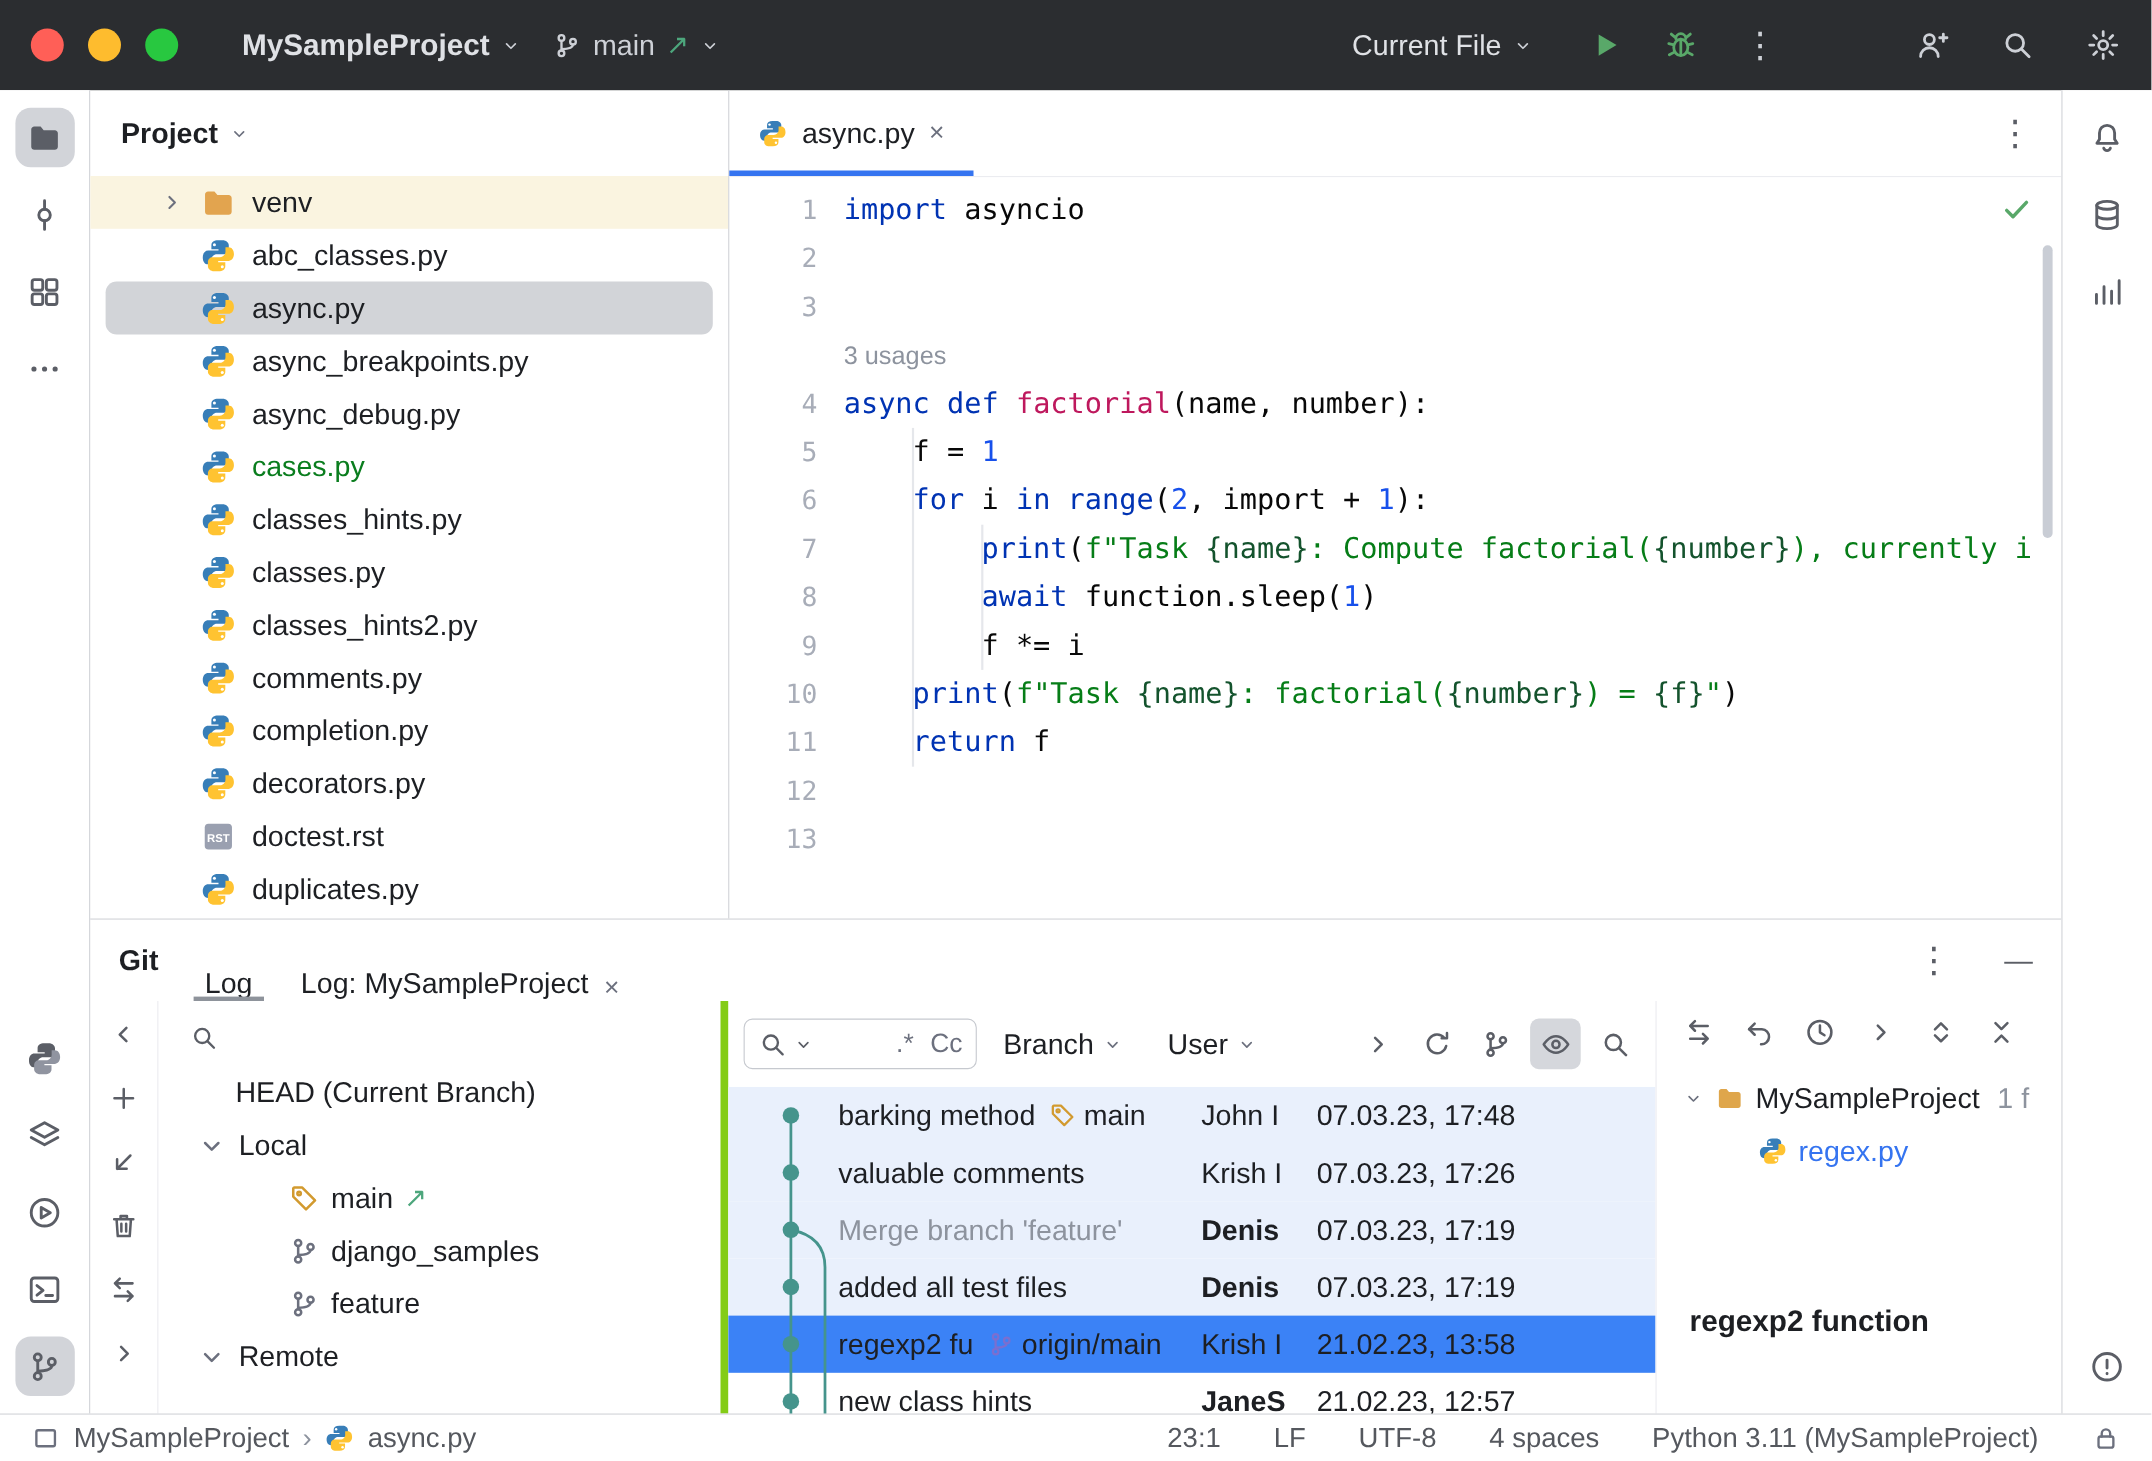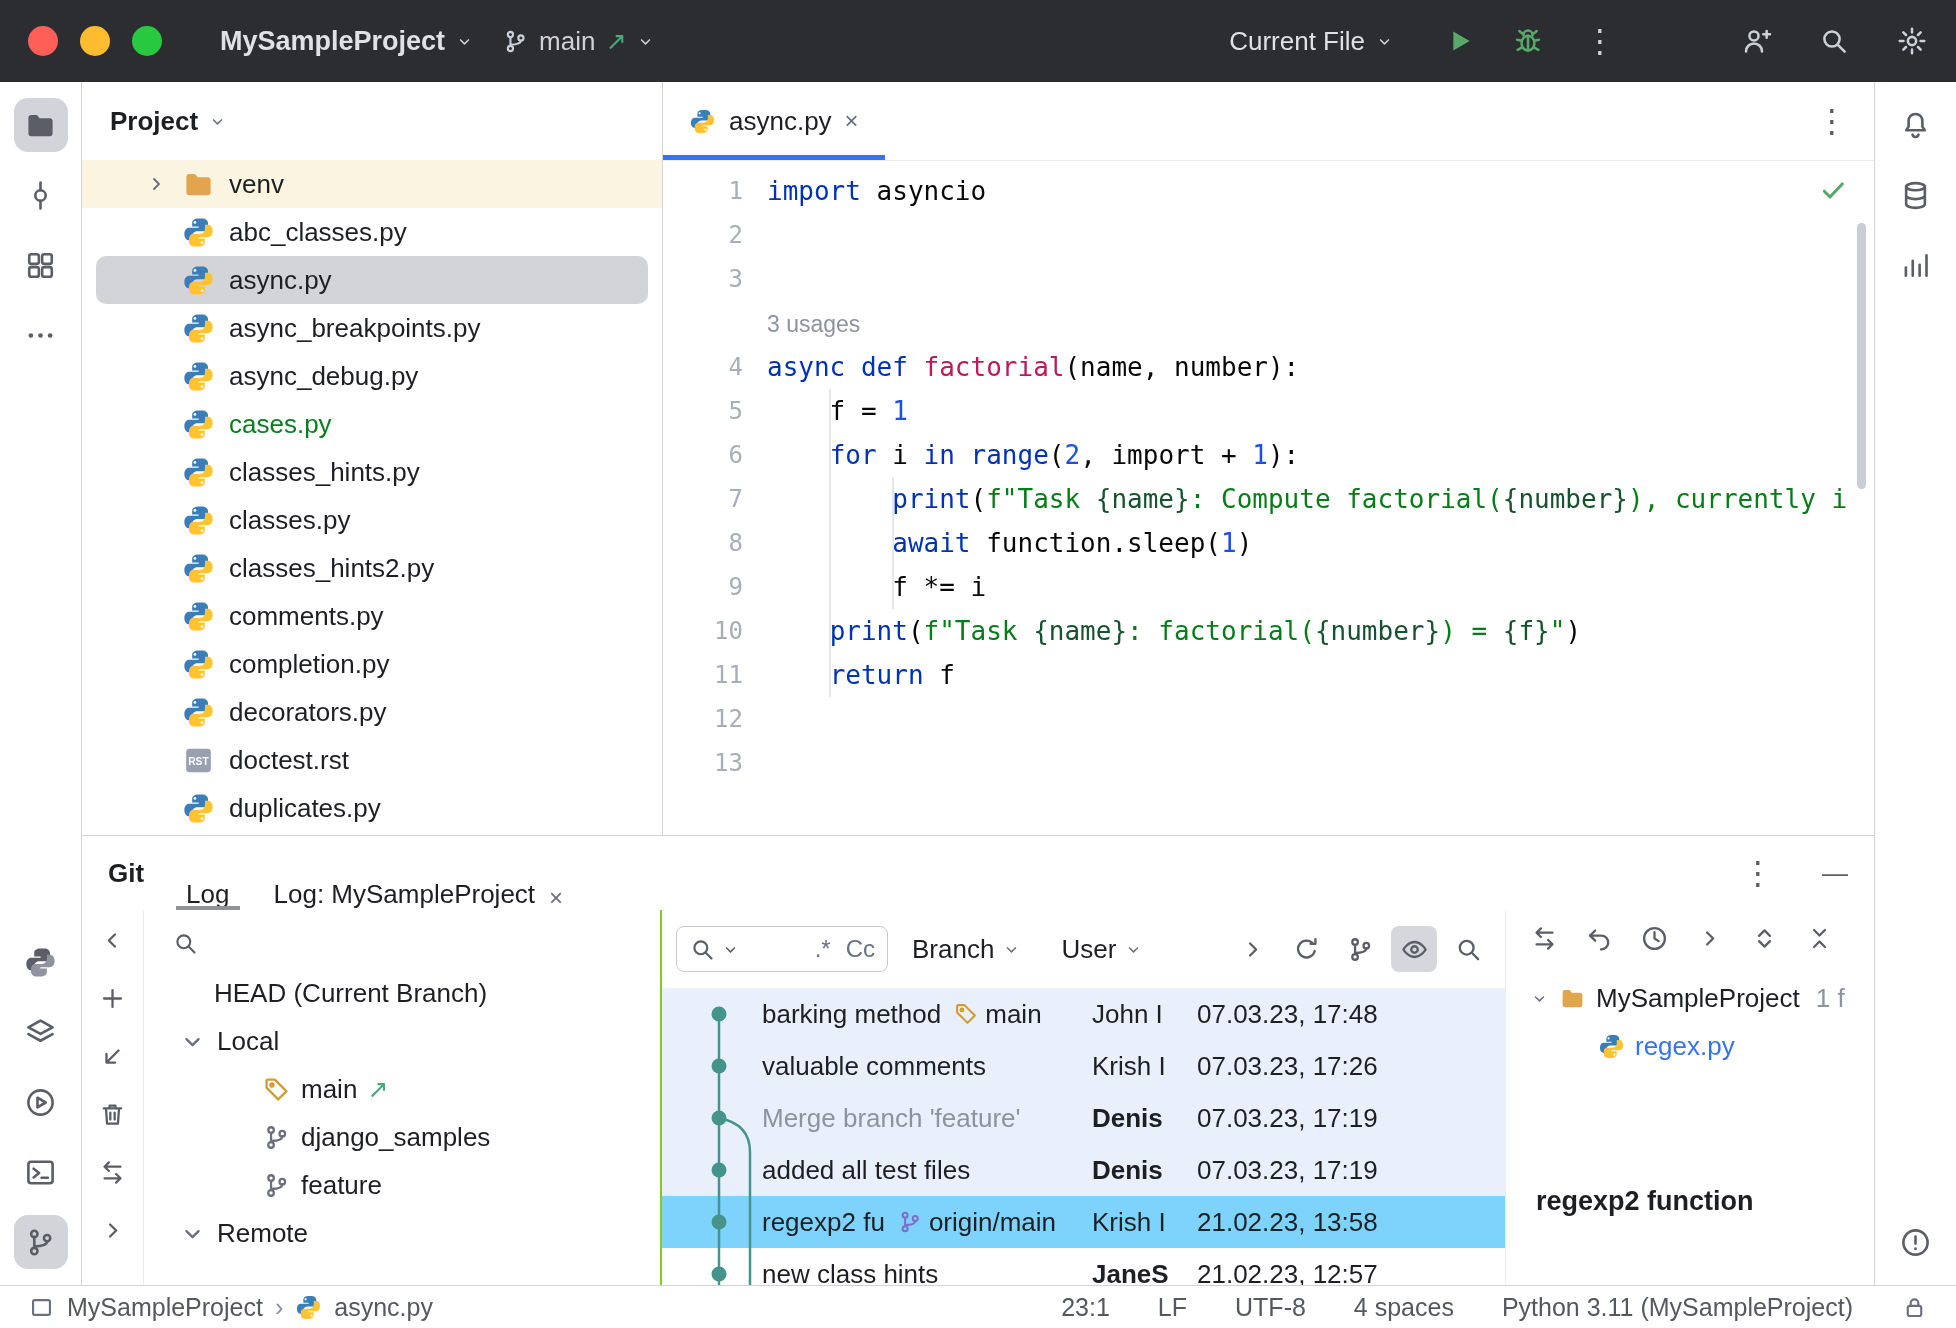--- a/index.html
+++ b/index.html
@@ -75,37 +75,37 @@
   .gitpanel{flex:1;border-top:1px solid #d1d3d8;display:flex;flex-direction:column;min-height:0}
   .git-header{flex:0 0 74px;display:flex;align-items:center;padding:0 26px}
   .git-title{font-weight:700;margin-right:20px}
   .gtab{height:74px;display:flex;align-items:flex-end;gap:14px;padding:0 22px;position:relative}
   .gtab.active::after{content:"";position:absolute;left:12px;right:12px;bottom:0;height:4px;background:#8e939b}
   .git-header .hright{margin-left:auto;display:flex;align-items:center;gap:44px;color:#5b5e66}
   .minim{font-size:26px;color:#5b5e66}
   .git-body{flex:1;display:flex;min-height:0}
   .git-tools{flex:0 0 62px;border-right:1px solid #ebecf0;display:flex;flex-direction:column;align-items:center;padding-top:16px;gap:22px;color:#5b5e66}
   .git-tools .ic{width:29px;height:29px}
-  .git-branches{flex:0 0 518px;border-right:2px solid #84cc16;padding-top:10px;overflow:hidden}
+  .git-branches{flex:0 0 518px;border-right:7px solid #84cc16;padding-top:10px;overflow:hidden}
   .gb-search{margin:10px 0 12px 28px;color:#5b5e66}
   .brow{height:48px;display:flex;align-items:center;gap:10px;white-space:nowrap}
   .brow .ic{width:29px;height:29px}
   .git-commits{flex:1;display:flex;flex-direction:column;min-width:0;border-right:1px solid #ebecf0}
   .log-toolbar{flex:0 0 78px;display:flex;align-items:center;padding:0 14px;gap:8px}
   .lsearch{width:212px;height:46px;border:1px solid #c6c9cf;border-radius:8px;display:flex;align-items:center;padding:0 12px;gap:5px;color:#5b5e66;flex:none}
   .tgl{font-size:24px;color:#6c707e;margin-left:10px}
   .lsp{flex:1}
   .lfilter{display:flex;align-items:center;gap:8px;padding:0 16px;color:#1d1f23}
   .tbtn{width:46px;height:46px;border-radius:8px;display:flex;align-items:center;justify-content:center;color:#5b5e66}
   .tbtn .ic{width:29px;height:29px}
   .tbtn.active{background:#d5d7dc}
   .commit-list{flex:1;position:relative;overflow:hidden}
   .crow2{height:52px;display:grid;grid-template-columns:100px 330px 105px 1fr;align-items:center}
   .crow2.bg-new{background:#e9f0fc}
-  .crow2.bg-selected{background:#7dd3fc}
+  .crow2.bg-selected{background:#3b82f6}
   .msg{overflow:hidden;white-space:nowrap;display:flex;align-items:center;gap:12px;min-width:0}
   .mtext{overflow:hidden;flex:0 1 auto}
   .muted{color:#8d939e}
   .ref{display:flex;align-items:center;gap:6px;flex:none}
   .ref .ic{width:26px;height:26px}
   .bold{font-weight:700}
   .graph{position:absolute;left:0;top:0;pointer-events:none}
   .git-details{flex:0 0 368px;display:flex;flex-direction:column;overflow:hidden}
   .gd-toolbar{flex:0 0 64px;display:flex;align-items:center;padding:0 24px;gap:26px;color:#5b5e66}
   .gd-toolbar .ic{width:29px;height:29px}

